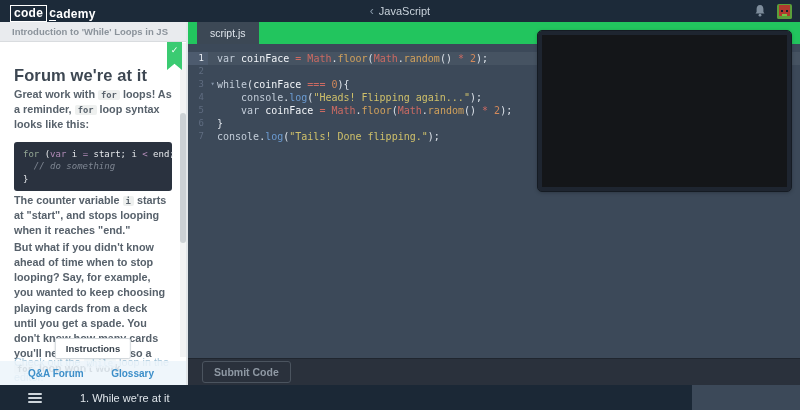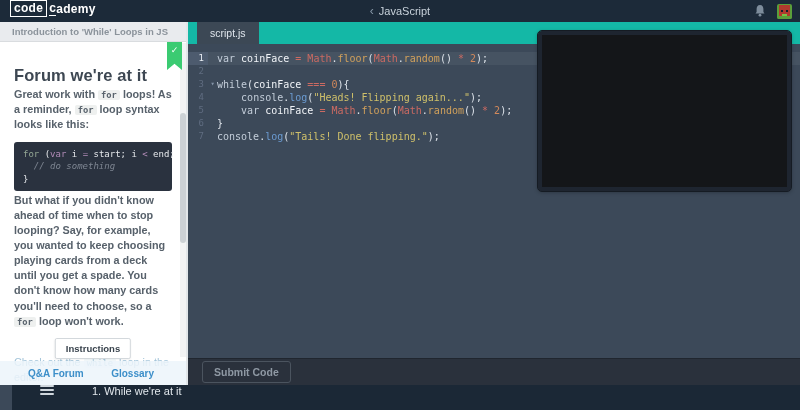--- a/index.html
+++ b/index.html
@@ -1,20 +1,20 @@
 <!DOCTYPE html>
 <html><head>
 <meta charset="utf-8">
 <style>
   * { margin:0; padding:0; box-sizing:border-box; }
   html,body { width:800px; height:410px; overflow:hidden; }
   body { font-family:"Liberation Sans", sans-serif; background:#3c4959; position:relative; }
 
   
-  .topbar { position:absolute; left:0; top:0; width:800px; height:22px; background:#1c2a39; display:flex; align-items:flex-start; z-index:30; }
+  .topbar { position:absolute; left:0; top:0; width:800px; height:22px; background:#1c2a39; display:flex; align-items:flex-end; z-index:30; }
   .logo { margin-left:10px; color:#fff; font-size:12px; font-weight:bold; letter-spacing:.3px; display:flex; align-items:center; cursor:pointer; }
   .logo-box { border:1px solid #fff; padding:0 3px 1px 3px; margin-right:2px; }
   .logo-cursor { border-bottom:1px solid #fff; }
   .nav-center { position:absolute; left:50%; transform:translateX(-50%); top:0; height:22px; display:flex; align-items:center; color:#c8d2db; font-size:11px; cursor:pointer; }
   .nav-back { color:#8799a8; margin-right:5px; font-size:12px; }
   .topbar-right { position:absolute; right:8px; top:0; height:22px; display:flex; align-items:center; gap:10px; }
   .bell { width:14px; height:14px; display:block; cursor:pointer; }
   .avatar { width:15px; height:15px; border-radius:2px; overflow:hidden; cursor:pointer; }
 
   
@@ -35,21 +35,21 @@
   .tok-lc  { color:#7d8591; font-style:italic; }
 
   .instructions-tab { position:absolute; left:50%; transform:translateX(-50%); top:316px; background:#fff; border:1px solid #d3d8dc; border-radius:2px; padding:4px 10px; font-size:9.5px; font-weight:bold; color:#39434d; z-index:5; box-shadow:0 1px 2px rgba(0,0,0,.05); cursor:pointer; white-space:nowrap; }
   .instructions-peek { position:absolute; left:0; right:0; top:333px; height:30px; overflow:hidden; font-size:10.8px; line-height:1.35; color:#6fa3c4; opacity:.65; padding:0 10px 0 14px; }
   .instructions-peek .inline-code { background:#eef6fa; color:#6fa3c4; }
   .panel-links { position:absolute; left:0; right:0; top:339px; height:24px; background:rgba(236,245,250,.85); display:flex; align-items:center; justify-content:space-between; padding:0 32px 0 28px; z-index:4;gap:16px; }
   .panel-links a { font-size:10px; font-weight:bold; color:#3d8fc9; text-decoration:none; cursor:pointer; }
 
   
   .editor { position:absolute; left:185px; top:22px; width:615px; height:363px; background:#3c4959; border-left:3px solid #e2e6e9; z-index:5; }
-  .tabbar { height:22px; background:#14b8a6; display:flex; align-items:flex-end; }
+  .tabbar { height:22px; background:#22c55e; display:flex; align-items:flex-end; }
   .file-tab { margin-left:9px; height:22px; line-height:22px; padding:0 13px; background:#3c4855; color:#dfe5ec; font-size:10.5px; cursor:pointer; }
   .code-area { padding-top:8px; font-family:"DejaVu Sans Mono", monospace; font-size:10px; }
   .code-line { display:flex; height:13px; line-height:13px; }
   .gutter { width:20px; text-align:right; padding-right:4px; color:#5f6c80; font-size:9px; flex:0 0 auto; cursor:pointer; }
   .foldcol { width:9px; flex:0 0 auto; color:#8494a8; font-size:7px; text-align:center; cursor:pointer; }
   .code-text { white-space:pre; flex:1; cursor:text; }
   .code-line.active { background:rgba(255,255,255,.055); }
   .code-line.active .gutter { background:#4d5b6e; color:#e8edf3; }
   .tok-kw { color:#c3cdd9; }
   .tok-vr { color:#f1f4f8; font-weight:normal; }
@@ -61,21 +61,21 @@
   .tok-st { color:#cfc06a; }
   .tok-pl { color:#dde3ea; }
 
   .preview { position:absolute; right:9px; top:9px; width:253px; height:160px; background:#141619; border:4px solid #1e2530; border-radius:4px; outline:1px solid #151b23; z-index:8; box-shadow:0 1px 4px rgba(0,0,0,.35); }
 
   .actionbar { position:absolute; left:0; right:0; bottom:0; height:27px; background:#2a313c; border-top:1px solid #20262f; display:flex; align-items:center; padding-left:14px; gap:10px; }
   .btn-save { background:#179fd9; border:none; border-radius:3px; color:#fff; font-family:"Liberation Sans",sans-serif; font-size:10.5px; font-weight:bold; padding:5px 11px; cursor:pointer; }
   .btn-reset { background:transparent; border:1px solid #4b545f; border-radius:3px; color:#8f99a4; font-family:"Liberation Sans",sans-serif; font-size:10.5px; font-weight:bold; padding:4px 11px; cursor:pointer; }
 
   
-  .footer { position:absolute; left:12px; bottom:0; width:789px; height:25px; background:#1b2836; display:flex; z-index:40; }
+  .footer { position:absolute; left:0; bottom:0; width:692px; height:25px; background:#1b2836; display:flex; align-items:center; z-index:40; }
   .hamburger { margin-left:28px; width:14px; display:flex; flex-direction:column; gap:2px; cursor:pointer; }
   .hamburger span { display:block; height:2px; background:#cfd6dc; border-radius:1px; }
   .footer-label { margin-left:38px; color:#e0e6eb; font-size:11px; }
 </style>
 </head>
 <body>
 
 <div class="topbar">
   <div class="logo">
     <span class="logo-box">code</span>
@@ -109,20 +109,21 @@
   <div class="panel-header">Introduction to 'While' Loops in JS</div>
   <div class="ribbon">✓</div>
   <div class="panel-scroll-track">
     <div class="panel-scroll-thumb"></div>
   </div>
 
   <div class="panel-content">
     <div class="lesson-title">Forum we're at it</div>
     <p>Great work with <code class="inline-code">for</code> loops! As a reminder, <code class="inline-code">for</code> loop syntax looks like this:</p>
     <div class="lesson-code"><div><span class="tok-lk">for</span><span class="tok-lp"> (</span><span class="tok-lk2">var</span><span class="tok-lp"> i </span><span class="tok-lo">=</span><span class="tok-lp"> start; i </span><span class="tok-lo">&lt;</span><span class="tok-lp"> end; i</span><span class="tok-lo">++</span></div><div><span class="tok-lc">  // do something</span></div><div><span class="tok-lp">}</span></div></div>
+    <p>The counter variable <code class="inline-code">i</code> starts at "start", and stops looping when it reaches "end."</p>
     <p>But what if you didn't know ahead of time when to stop looping? Say, for example, you wanted to keep choosing playing cards from a deck until you get a spade. You don't know how many cards you'll need to choose, so a <code class="inline-code">for</code> loop won't work.</p>
 
   </div>
 
   <div class="instructions-peek">
     <div>Check out the <code class="inline-code">while</code> loop in the editor.</div>
     <div>Can you guess what it will do? Hit "Save &amp;</div>
   </div>
   <div class="instructions-tab">Instructions</div>
   <div class="panel-links">

